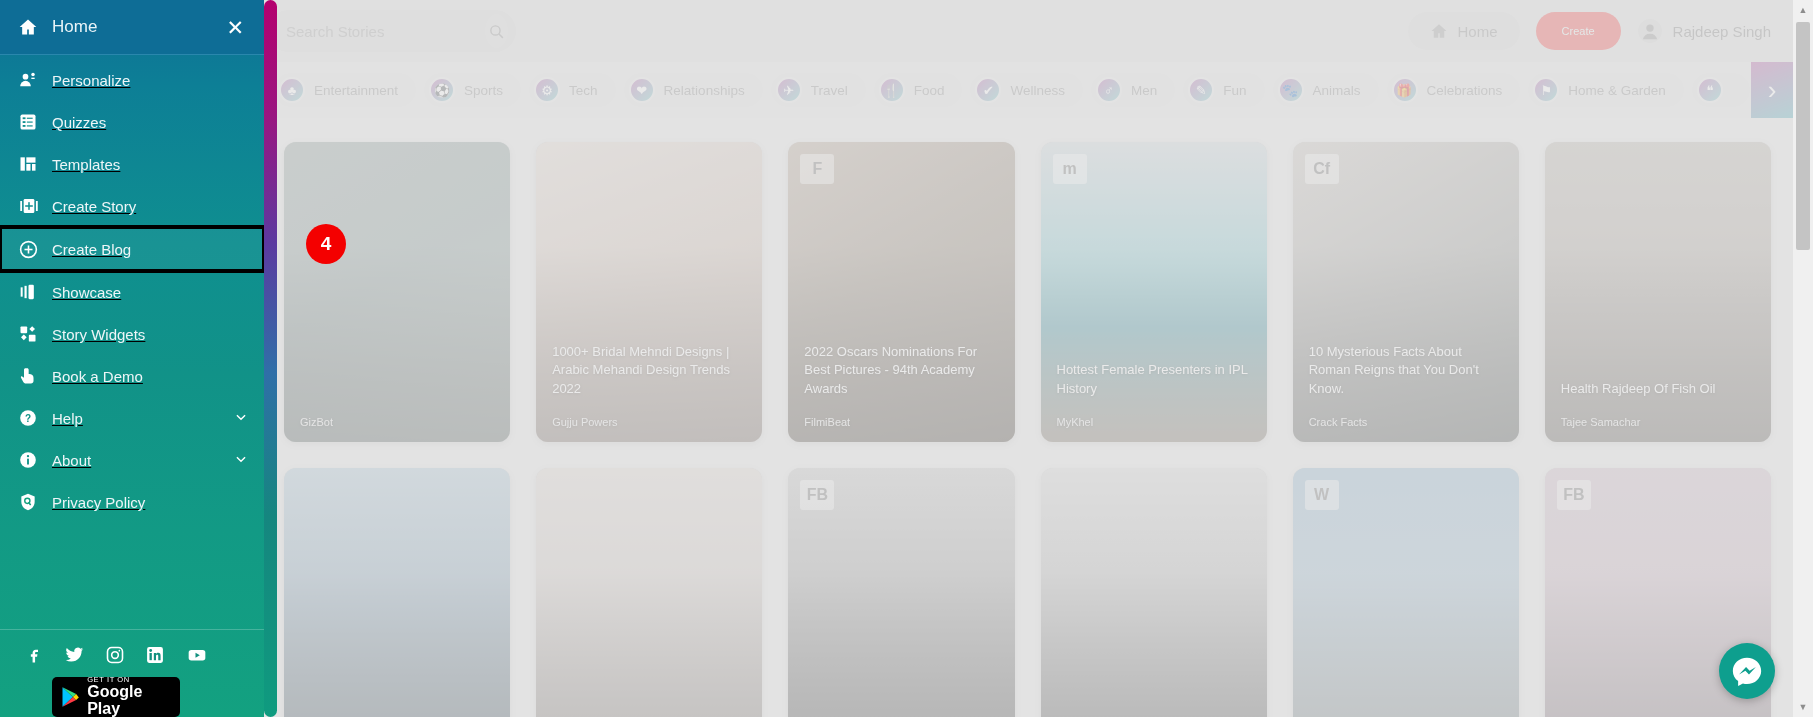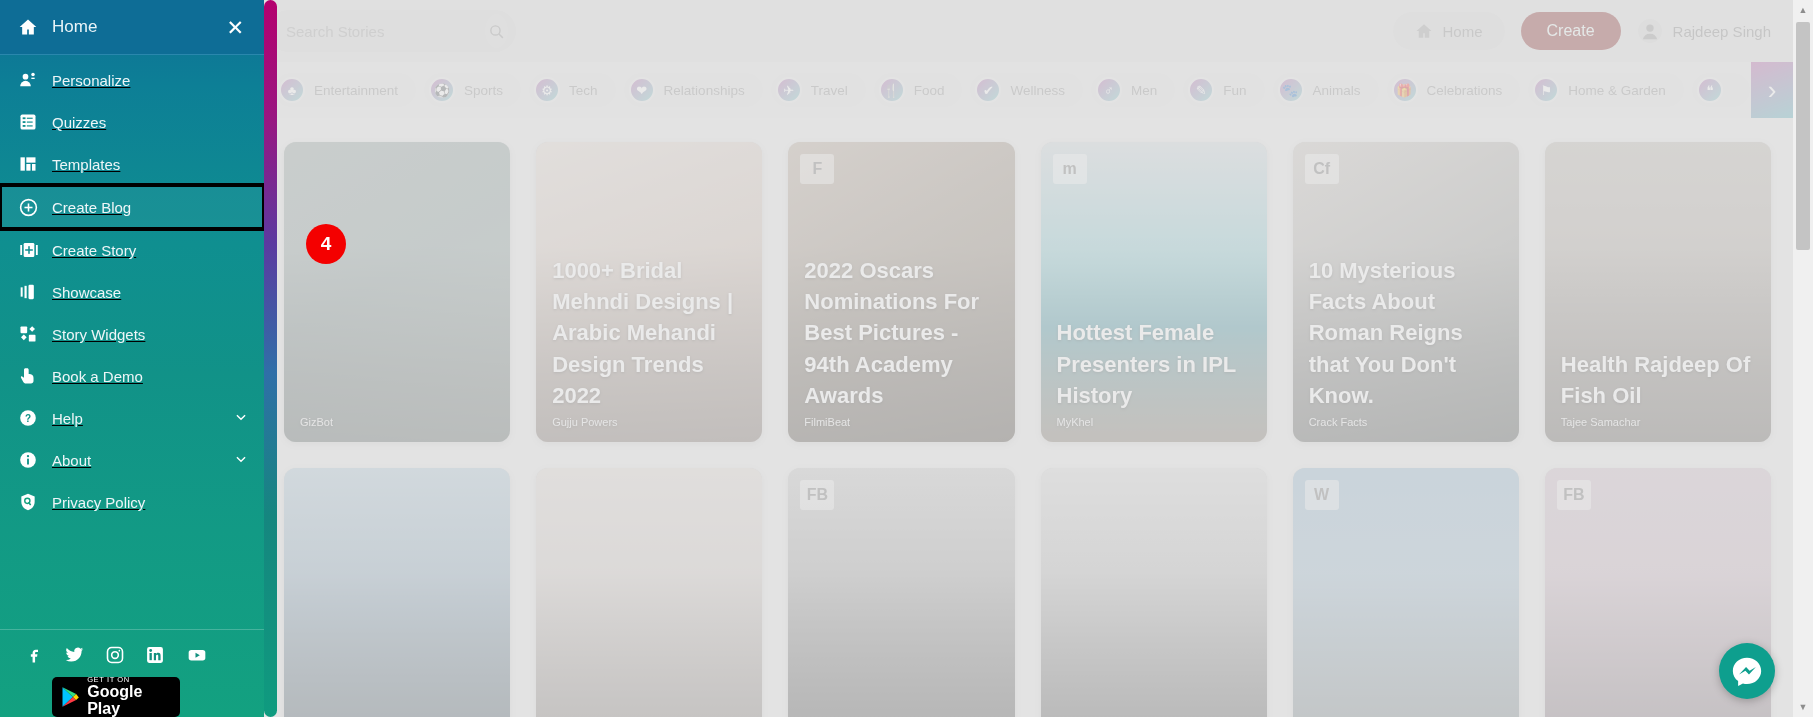--- a/index.html
+++ b/index.html
@@ -57,22 +57,22 @@
     height: 38px; padding: 0 22px;
     border-radius: 19px;
     background: #d4d4d4;
     color: #8a8a8a; font-size: 15px;
     cursor: pointer; border: none;
     font-family: "Liberation Sans", sans-serif;
   }
   .pill-create {
     height: 38px; padding: 0 26px;
     border-radius: 19px;
-    background: #7f1d1d;
-    color: #eaf7f5; font-size: 16px;
+    background: #ef4444;
+    color: #eaf7f5; font-size: 11px;
     cursor: pointer; border: none;
     font-family: "Liberation Sans", sans-serif;
   }
   .user-chip { display: flex; align-items: center; gap: 10px; cursor: pointer; }
   .user-name { font-size: 15px; color: #7f7f7f; }
 
   
   .cats-row {
     position: absolute; top: 62px; left: 268px; right: 20px; height: 56px;
     background: #e2e2e2;
@@ -132,23 +132,23 @@
     width: 34px; height: 30px;
     display: flex; align-items: center; justify-content: center;
     font-size: 16px; font-weight: bold;
     border-radius: 3px;
   }
   .card-text {
     position: absolute; left: 16px; right: 14px; bottom: 14px;
     color: #fff;
   }
   .card-title {
-    font-size: 22px; line-height: 1.42; font-weight: 700;
+    font-size: 13px; line-height: 1.42; font-weight: 400;
     text-shadow: 0 1px 3px rgba(0,0,0,0.45);
-    margin-bottom: 5px;
+    margin-bottom: 18px;
   }
   .card-src {
     font-size: 11px; color: #ececec;
     text-shadow: 0 1px 3px rgba(0,0,0,0.45);
   }
   .badge-count {
     position: absolute; top: 82px; left: 22px;
     width: 40px; height: 40px; border-radius: 50%;
     background: #f40000; color: #fff;
     display: flex; align-items: center; justify-content: center;
@@ -465,41 +465,41 @@
           <span class="dicon">
             <svg width="20" height="20" viewBox="0 0 24 24" fill="#fff">
               <rect x="3" y="4" width="5.2" height="16"></rect>
               <rect x="10" y="4" width="11" height="6.4"></rect>
               <rect x="10" y="12" width="5" height="8"></rect>
               <rect x="16.8" y="12" width="4.2" height="8"></rect>
             </svg>
           </span>
           <span class="dlabel">Templates</span>
         </div>
-        <div class="ditem highlighted">
-          <span class="dicon">
-            <svg width="21" height="21" viewBox="0 0 24 24" fill="none" stroke="#fff" stroke-width="1.8">
-              <circle cx="12" cy="12" r="9"></circle>
-              <line x1="12" y1="7.4" x2="12" y2="16.6"></line>
-              <line x1="7.4" y1="12" x2="16.6" y2="12"></line>
-            </svg>
-          </span>
-          <span class="dlabel">Create Blog</span>
-        </div>
         <div class="ditem">
           <span class="dicon">
             <svg width="22" height="20" viewBox="0 0 24 24" fill="#fff">
               <rect x="1.5" y="6" width="2.2" height="12"></rect>
               <rect x="20.3" y="6" width="2.2" height="12"></rect>
               <rect x="5.6" y="3.6" width="12.8" height="16.8" rx="1.6"></rect>
               <rect x="11.1" y="7.4" width="1.8" height="9.2" fill="#0f8f90"></rect>
               <rect x="7.4" y="11.1" width="9.2" height="1.8" fill="#0f8f90"></rect>
             </svg>
           </span>
           <span class="dlabel">Create Story</span>
+        </div>
+        <div class="ditem highlighted">
+          <span class="dicon">
+            <svg width="21" height="21" viewBox="0 0 24 24" fill="none" stroke="#fff" stroke-width="1.8">
+              <circle cx="12" cy="12" r="9"></circle>
+              <line x1="12" y1="7.4" x2="12" y2="16.6"></line>
+              <line x1="7.4" y1="12" x2="16.6" y2="12"></line>
+            </svg>
+          </span>
+          <span class="dlabel">Create Blog</span>
         </div>
         <div class="ditem">
           <span class="dicon">
             <svg width="22" height="20" viewBox="0 0 24 24" fill="#fff">
               <rect x="2" y="6.4" width="2.4" height="11.2"></rect>
               <rect x="6.6" y="4.6" width="2.6" height="14.8"></rect>
               <rect x="11.4" y="3.4" width="6.4" height="17.2" rx="1.4"></rect>
             </svg>
           </span>
           <span class="dlabel">Showcase</span>

